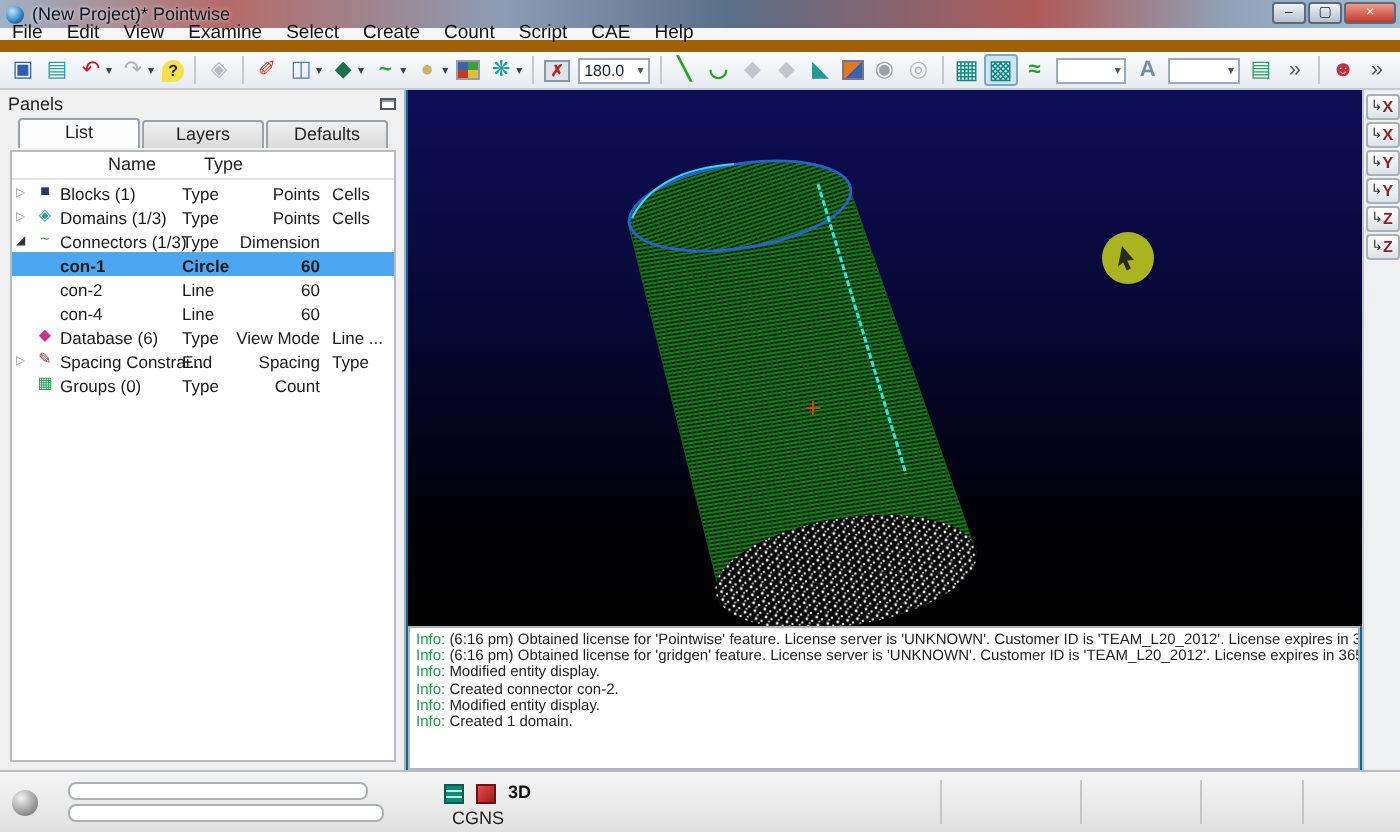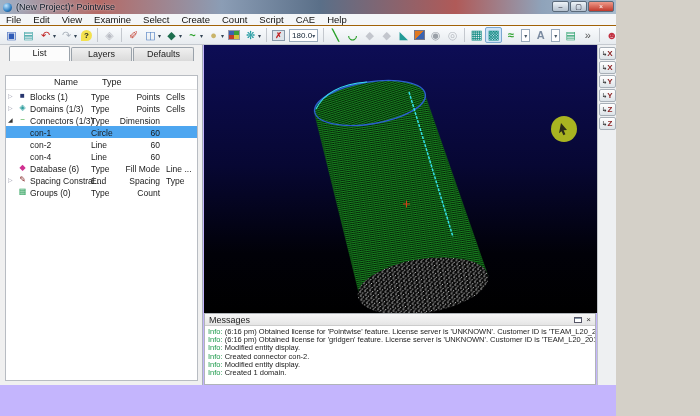--- a/index.html
+++ b/index.html
@@ -1,31 +1,31 @@
 <!DOCTYPE html>
 <html><head>
 <meta charset="utf-8">
 <style>
   *{margin:0;padding:0;box-sizing:border-box;}
   html,body{width:700px;height:416px;overflow:hidden;}
   body{font-family:"Liberation Sans",sans-serif;background:#d4d0c8;}
-  .window{position:relative;width:616px;height:416px;background:#c4b5fd;overflow:hidden;}
+  .window{position:relative;width:700px;height:416px;background:#0369a1;overflow:hidden;}
 
   
   .titlebar{position:absolute;top:0;left:0;right:0;height:14px;
     background:linear-gradient(90deg,#9fb3c8,#b56a66 16%,#8b9db5 36%,#5a6f88 52%,#b05a58 74%,#8fa3ba 88%,#a8bccf);
     display:flex;align-items:center;padding:0 3px;}
   .app-orb{width:9px;height:9px;border-radius:50%;background:radial-gradient(circle at 35% 30%,#bfe6ff,#2d7ec2 60%,#123a66);flex:none;}
   .title-text{font-size:9px;color:#0c1826;margin-left:4px;text-shadow:0 0 2px rgba(255,255,255,.8);white-space:nowrap;}
   .win-controls{position:absolute;right:2px;top:1px;display:flex;gap:1px;}
   .win-btn{width:17px;height:11px;border:1px solid #5a6a7a;border-radius:2px;background:linear-gradient(#eef3f8,#b4c1ce);font-size:7px;line-height:9px;text-align:center;color:#223;}
   .win-btn.close{width:26px;background:linear-gradient(#ef9a8a,#c0392b);color:#fff;}
 
   
-  .menubar{position:absolute;top:14px;left:0;right:0;height:12px;background:#f4f6f8;display:flex;align-items:center;font-size:9.5px;color:#111;border-bottom:1px solid #a16207;}
+  .menubar{position:absolute;top:14px;left:0;right:0;height:12px;background:#f4f6f8;display:flex;align-items:center;font-size:9.5px;color:#111;border-bottom:6px solid #a16207;}
   .menu-item{padding:0 6px;line-height:12px;}
 
   
   .toolbar{position:absolute;top:26px;left:0;right:0;height:19px;background:linear-gradient(#fafcfe,#e7ebef);border-bottom:1px solid #c5cad0;display:flex;align-items:center;padding:0 3px;}
   .tbtn{height:16px;display:flex;align-items:center;padding:0 1px;border:1px solid transparent;border-radius:2px;}
   .tbtn.pressed{border:1px solid #7aa7d0;background:#cfe4f7;}
   .tbtn .glyph{font-size:11px;line-height:14px;width:13px;text-align:center;display:inline-block;}
   .glyph.bold{font-weight:bold;}
   .glyph.help{background:#f3e14e;color:#222;border-radius:50% 50% 50% 0;font-size:8px;font-weight:bold;width:11px;height:11px;line-height:11px;}
   .glyph.boxed{border:1px solid #8899aa;background:#dde4ea;width:13px;height:11px;line-height:10px;font-size:8px;font-weight:bold;}
@@ -43,21 +43,21 @@
   .undock-box{width:8px;height:6px;border:1px solid #556;background:#fff;box-shadow:inset 0 1px 0 #8899aa;}
   .tabs{display:flex;height:16px;padding-left:9px;gap:1px;align-items:flex-end;}
   .tab{width:61px;height:14px;font-size:9px;text-align:center;line-height:13px;border:1px solid #9aa2aa;border-bottom:none;border-radius:2px 2px 0 0;background:linear-gradient(#f0f0f0,#dadada);color:#222;}
   .tab.active{background:#fcfcfc;height:15px;font-weight:normal;}
   .tree-box{position:absolute;top:30px;left:5px;right:4px;bottom:4px;background:#fff;border:1px solid #b8bcc2;overflow:hidden;}
   .tree-header{position:relative;height:14px;border-bottom:1px solid #e4e4e4;font-size:9px;color:#222;}
   .th-name{position:absolute;left:48px;top:1px;}
   .th-type{position:absolute;left:96px;top:1px;}
   #tree-rows{position:absolute;top:14px;left:0;right:0;}
   .trow{position:relative;height:12px;font-size:8.5px;white-space:nowrap;}
-  .trow.sel{background:#4da6f0;}
+  .trow.sel{background:#4da6f0;font-weight:bold;}
   .texp{position:absolute;left:2px;width:8px;font-size:6px;color:#99a;top:2px;}
   .texp.open{color:#333;}
   .ticon{position:absolute;left:11px;width:11px;font-size:8px;top:1px;text-align:center;}
   .tlabel{position:absolute;left:24px;top:1.5px;color:#1a1a1a;}
   .ttype{position:absolute;left:85px;top:1.5px;color:#1a1a1a;}
   .tc3{position:absolute;left:102px;width:52px;text-align:right;top:1.5px;color:#1a1a1a;}
   .tc4{position:absolute;left:160px;top:1.5px;color:#1a1a1a;}
 
   
   .viewport{position:absolute;left:204px;top:45px;width:477px;height:268px;background:#000;}
@@ -230,20 +230,24 @@
       <span class="tsep"></span>
       <span class="tbtn">
         <span class="glyph" style="color: rgb(194, 48, 64);">☻</span>
       </span>
       <span class="tbtn">
         <span class="glyph" style="color: rgb(85, 85, 85);">»</span>
       </span>
     </div>
 
   <div class="left-panel">
+    <div class="panel-header">
+      <span>Panels</span>
+      <span class="undock-box"></span>
+    </div>
     <div class="tabs">
       <div class="tab active">List</div>
       <div class="tab">Layers</div>
       <div class="tab">Defaults</div>
     </div>
     <div class="tree-box">
       <div class="tree-header">
         <span class="th-name">Name</span>
         <span class="th-type">Type</span>
       </div>
@@ -294,21 +298,21 @@
             <span class="tlabel">con-4</span>
             <span class="ttype">Line</span>
             <span class="tc3">60</span>
             <span class="tc4"></span>
           </div>
           <div class="trow">
             <span class="texp"></span>
             <span class="ticon" style="color: rgb(208, 48, 144);">◆</span>
             <span class="tlabel">Database (6)</span>
             <span class="ttype">Type</span>
-            <span class="tc3">Fill Mode</span>
+            <span class="tc3">View Mode</span>
             <span class="tc4">Line ...</span>
           </div>
           <div class="trow">
             <span class="texp">▷</span>
             <span class="ticon" style="color: rgb(138, 48, 48);">✎</span>
             <span class="tlabel">Spacing Constrai...</span>
             <span class="ttype">End</span>
             <span class="tc3">Spacing</span>
             <span class="tc4">Type</span>
           </div>
@@ -382,31 +386,37 @@
         <span class="ax-arrow">↳</span>
         <span class="ax-letter">Z</span>
       </div>
       <div class="axbtn">
         <span class="ax-arrow">↳</span>
         <span class="ax-letter">Z</span>
       </div>
     </div>
 
   <div class="messages">
-    <div class="msg-header">
-      <span>Messages</span>
-      <span class="msg-hdr-icons">
-        <span class="undock-box"></span>
-        <span class="msg-close">×</span>
-      </span>
-    </div>
     <div class="msg-body" id="msg-body">
         <div class="msg"><span class="msg-pre">Info: </span><span class="msg-text">(6:16 pm) Obtained license for 'Pointwise' feature. License server is 'UNKNOWN'. Customer ID is 'TEAM_L20_2012'. License expires in 3650000 days.</span></div>
         <div class="msg"><span class="msg-pre">Info: </span><span class="msg-text">(6:16 pm) Obtained license for 'gridgen' feature. License server is 'UNKNOWN'. Customer ID is 'TEAM_L20_2012'. License expires in 3650000 days.</span></div>
         <div class="msg"><span class="msg-pre">Info: </span><span class="msg-text">Modified entity display.</span></div>
         <div class="msg"><span class="msg-pre">Info: </span><span class="msg-text">Created connector con-2.</span></div>
         <div class="msg"><span class="msg-pre">Info: </span><span class="msg-text">Modified entity display.</span></div>
         <div class="msg"><span class="msg-pre">Info: </span><span class="msg-text">Created 1 domain.</span></div>
       </div>
   </div>
 
+  <div class="statusbar">
+    <span class="sb-sphere"></span>
+    <span class="sb-pill" id="pill1"></span>
+    <span class="sb-pill" id="pill2"></span>
+    <span class="sb-grid-icon"></span>
+    <span class="sb-cube-icon"></span>
+    <span class="sb-3d">3D</span>
+    <span class="sb-cae">CGNS</span>
+    <span class="sb-sep" style="left:470px"></span>
+    <span class="sb-sep" style="left:540px"></span>
+    <span class="sb-sep" style="left:600px"></span>
+    <span class="sb-sep" style="left:651px"></span>
+  </div>
 
 </div>
 
 </body></html>

